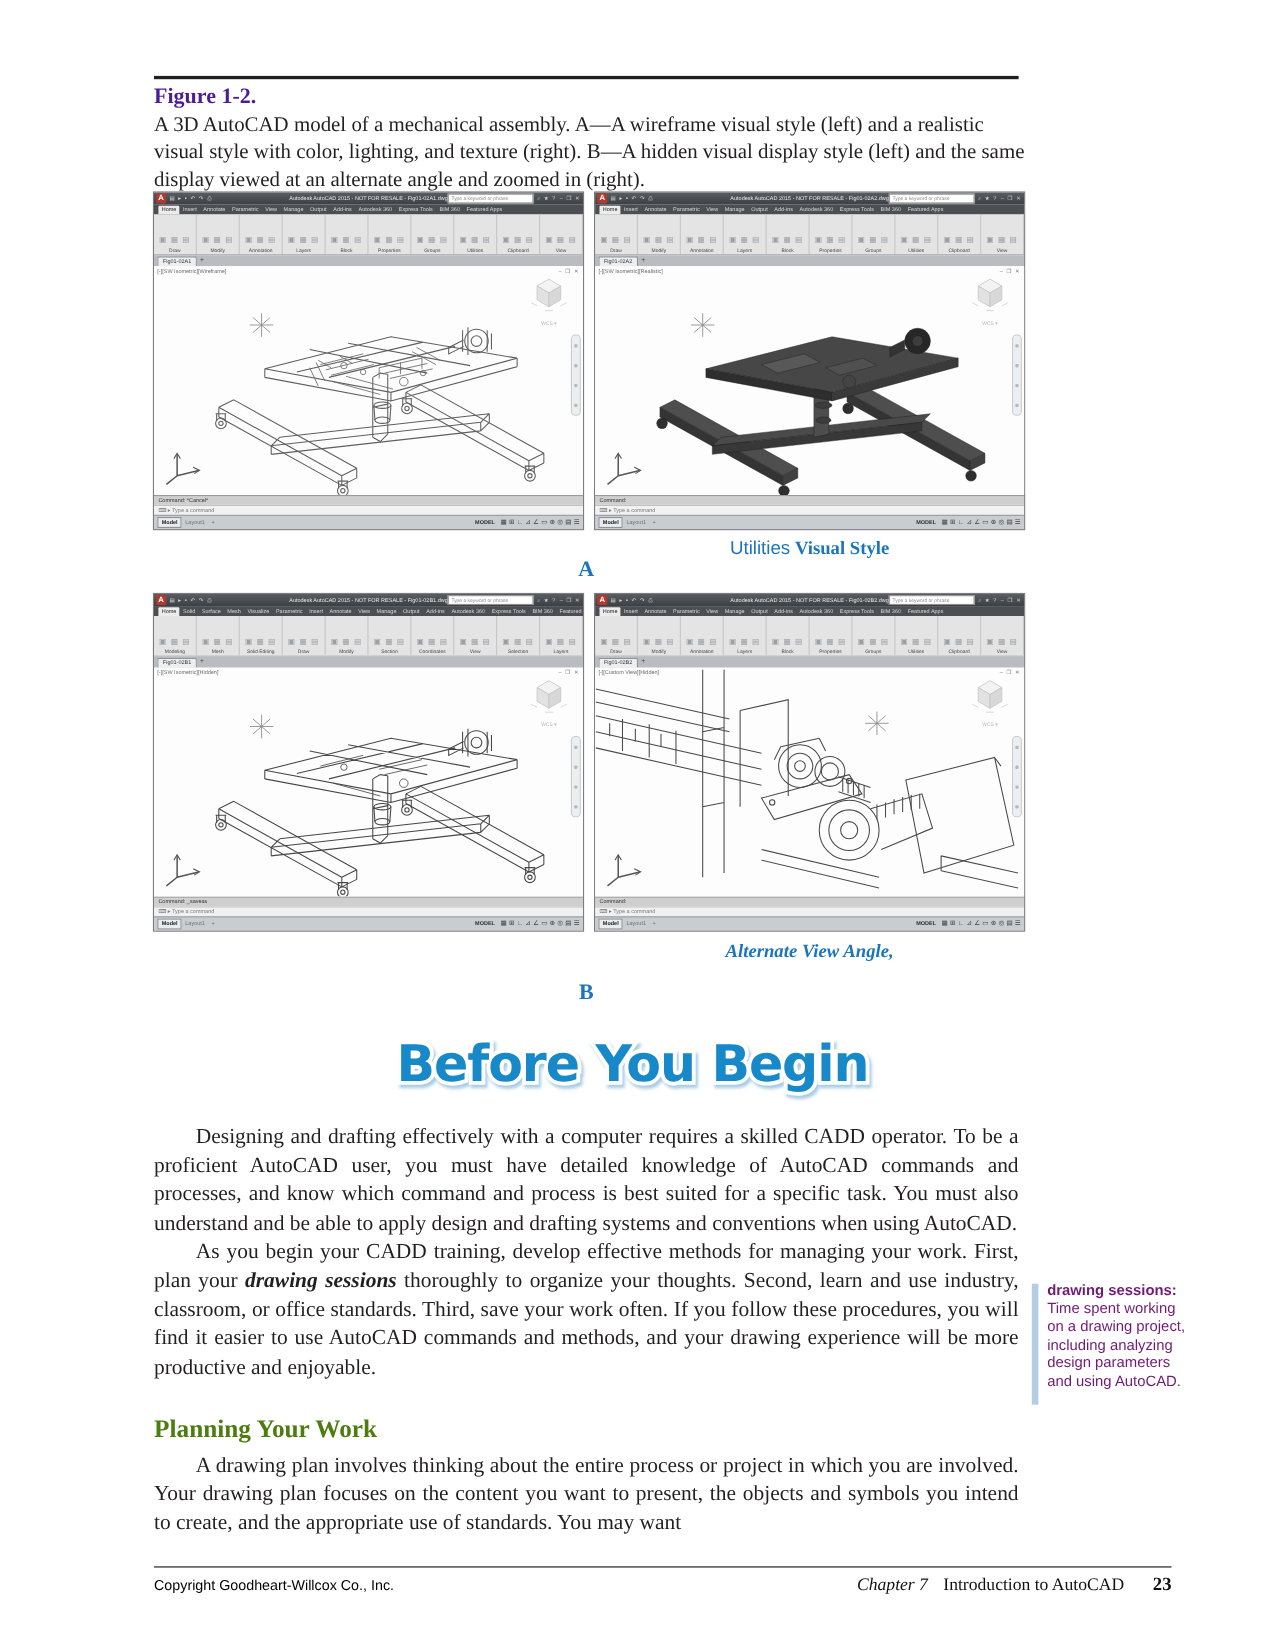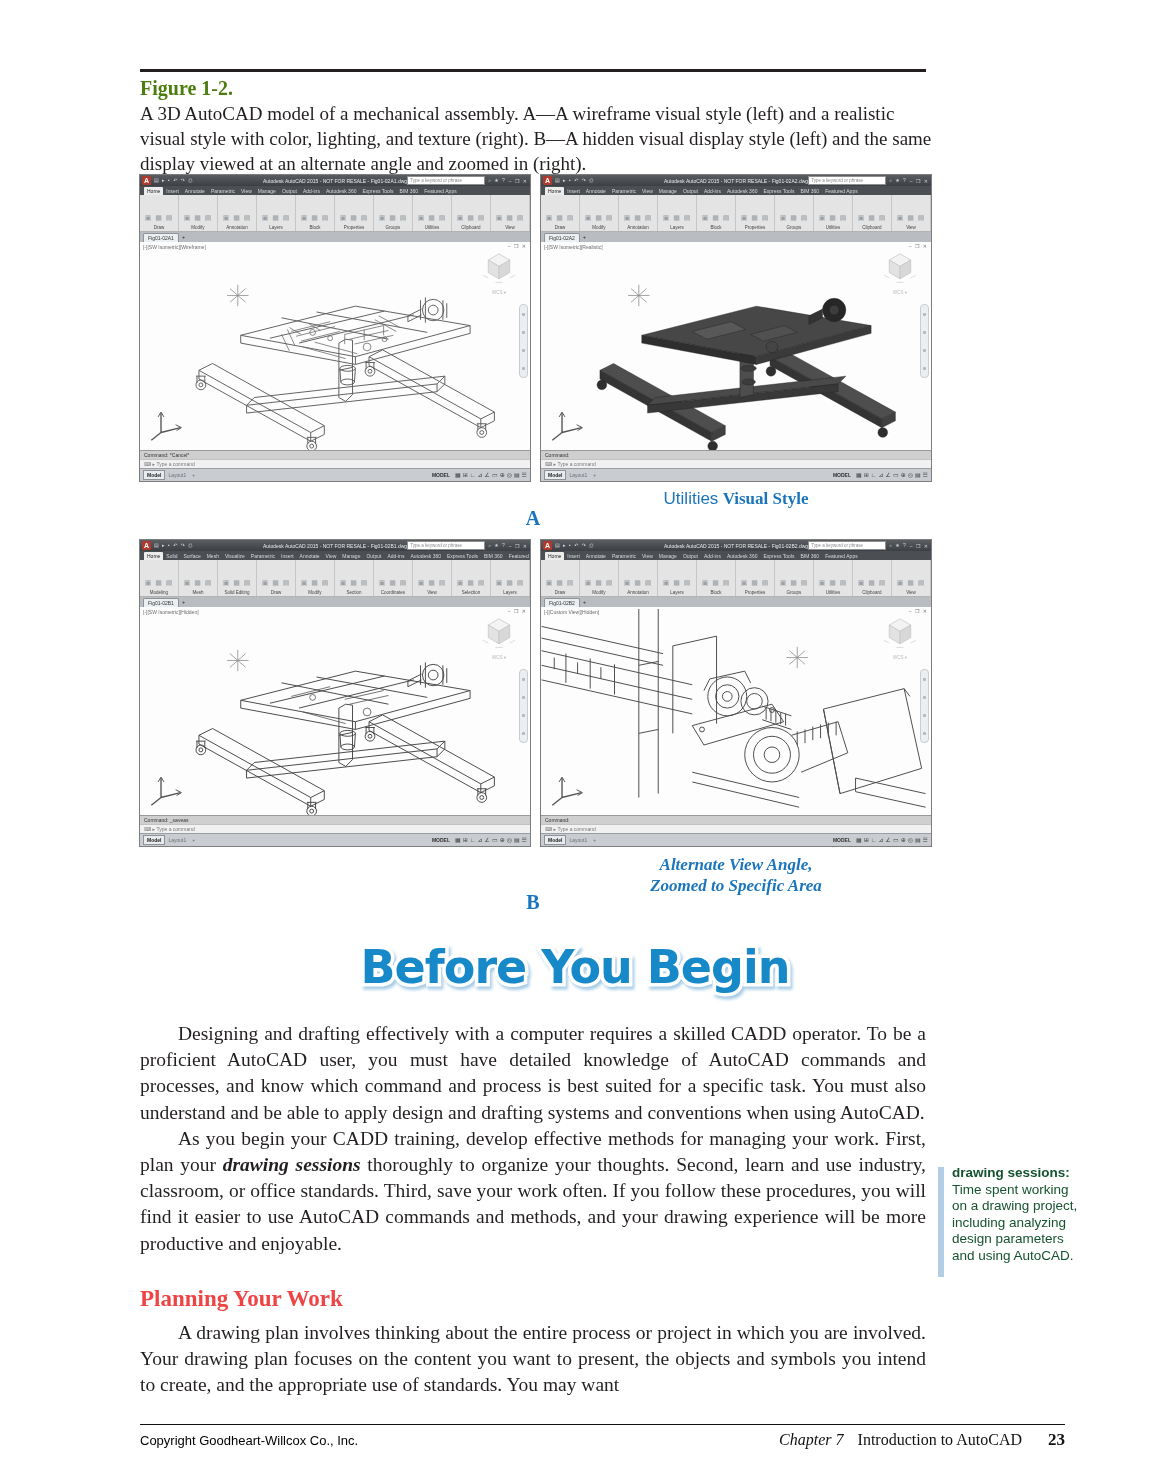--- a/index.html
+++ b/index.html
@@ -2,39 +2,39 @@
 <html><head>
 <meta charset="utf-8">
 <style>
   html,body{margin:0;padding:0;background:#ffffff;}
   .page{position:relative;width:1149px;height:1479px;background:#fff;overflow:hidden;
         font-family:"Liberation Serif",serif;color:#231f20;}
   .abs{position:absolute;}
 
   
   .toprule{left:140px;top:69px;width:786px;height:3px;background:#231f20;}
-  .figlabel{left:140px;top:77px;font-size:20px;font-weight:bold;color:#4d7c0f;}
+  .figlabel{left:140px;top:77px;font-size:20px;font-weight:bold;color:#4c1d95;}
   .figcaption{left:140px;top:101px;width:792px;font-size:19px;line-height:25px;color:#231f20;}
   .shotwrap{width:390px;height:306px;}
   .capA{top:489px;} .capB{top:854px;}
   .cap{width:390px;text-align:center;font-size:17px;color:#1b75bc;}
   .cap .sans{font-family:"Liberation Sans",sans-serif;}
   .cap .serifb{font-weight:bold;}
   .cap2{line-height:21px;font-weight:bold;}
   .ablabel{width:786px;left:140px;text-align:center;font-size:20px;font-weight:bold;color:#1b75bc;}
   .banner-svg{left:295px;top:933px;filter:drop-shadow(2px 3px 1.5px rgba(23,120,189,0.38));}
   .bodytext{left:140px;top:1021px;width:786px;font-size:19.5px;line-height:26.2px;
             text-align:justify;}
   .bodytext p{margin:0;text-indent:38px;}
   .term{font-weight:bold;font-style:italic;}
   .sidebar-bar{left:938px;top:1167px;width:6px;height:110px;background:#b5cde4;}
   .sidebar{left:952px;top:1165px;width:134px;font-family:"Liberation Sans",sans-serif;
-           font-size:13.5px;line-height:16.5px;color:#14532d;}
+           font-size:13.5px;line-height:16.5px;color:#701a75;}
   .sidebar .t{font-weight:bold;}
-  .secheading{left:140px;top:1286px;font-size:23px;font-weight:bold;color:#ef4444;}
+  .secheading{left:140px;top:1286px;font-size:23px;font-weight:bold;color:#4d7c0f;}
   .para3{left:140px;top:1320px;width:786px;font-size:19.5px;line-height:26.2px;text-align:justify;}
   .para3 p{margin:0;text-indent:38px;}
   .footrule{left:140px;top:1424px;width:925px;height:1px;background:#111;}
   .footer{left:140px;top:1430px;width:925px;display:flex;justify-content:space-between;align-items:baseline;}
   .foot-copy{font-family:"Liberation Sans",sans-serif;font-size:13px;color:#000000;}
   .foot-right{font-size:16px;color:#111;}
   .foot-right .ch{font-style:italic;margin-right:14px;}
   .foot-right .pg{font-weight:bold;font-size:17px;margin-left:26px;}
 
   
@@ -568,21 +568,20 @@
               <span>▤</span>
               <span>☰</span>
             </span>
         </div>
       </div>
     </div>
   </div>
 
   <div class="abs cap cap2 capB" style="left:541px;font-style:italic;">
     <div>Alternate View Angle,</div>
-    <div>Zoomed to Specific Area</div>
   </div>
   <div class="abs ablabel" style="top:891px;">B</div>
 
   <svg class="abs banner-svg" width="560" height="72">
     <text x="280" y="50" text-anchor="middle" font-family="DejaVu Sans" font-size="46" font-weight="bold" fill="#1789c8" stroke="#ffffff" stroke-width="7" paint-order="stroke" letter-spacing="-1">Before You Begin</text>
   </svg>
 
   <div class="abs bodytext">
     <p>Designing and drafting effectively with a computer requires a skilled CADD operator. To be a proficient AutoCAD user, you must have detailed knowledge of AutoCAD commands and processes, and know which command and process is best suited for a specific task. You must also understand and be able to apply design and drafting systems and conventions when using AutoCAD.</p>
     <p><span>As you begin your CADD training, develop effective methods for managing your work. First, plan your </span><span class="term">drawing sessions</span><span> thoroughly to organize your thoughts. Second, learn and use industry, classroom, or office standards. Third, save your work often. If you follow these procedures, you will find it easier to use AutoCAD commands and methods, and your drawing experience will be more productive and enjoyable.</span></p>

